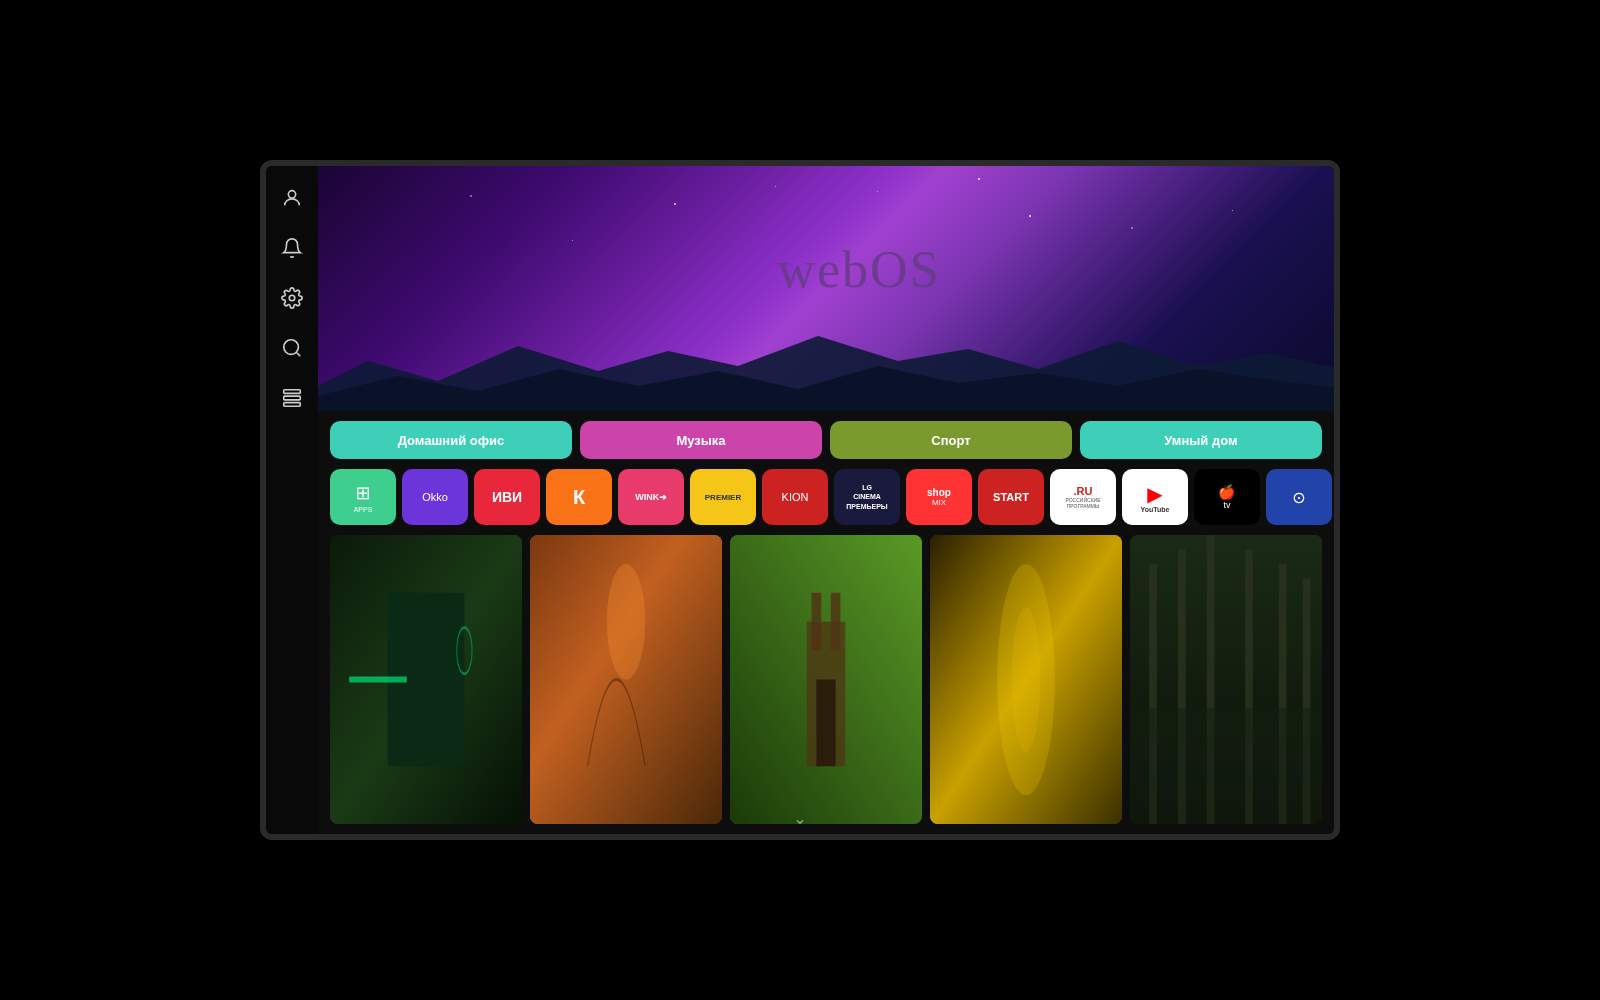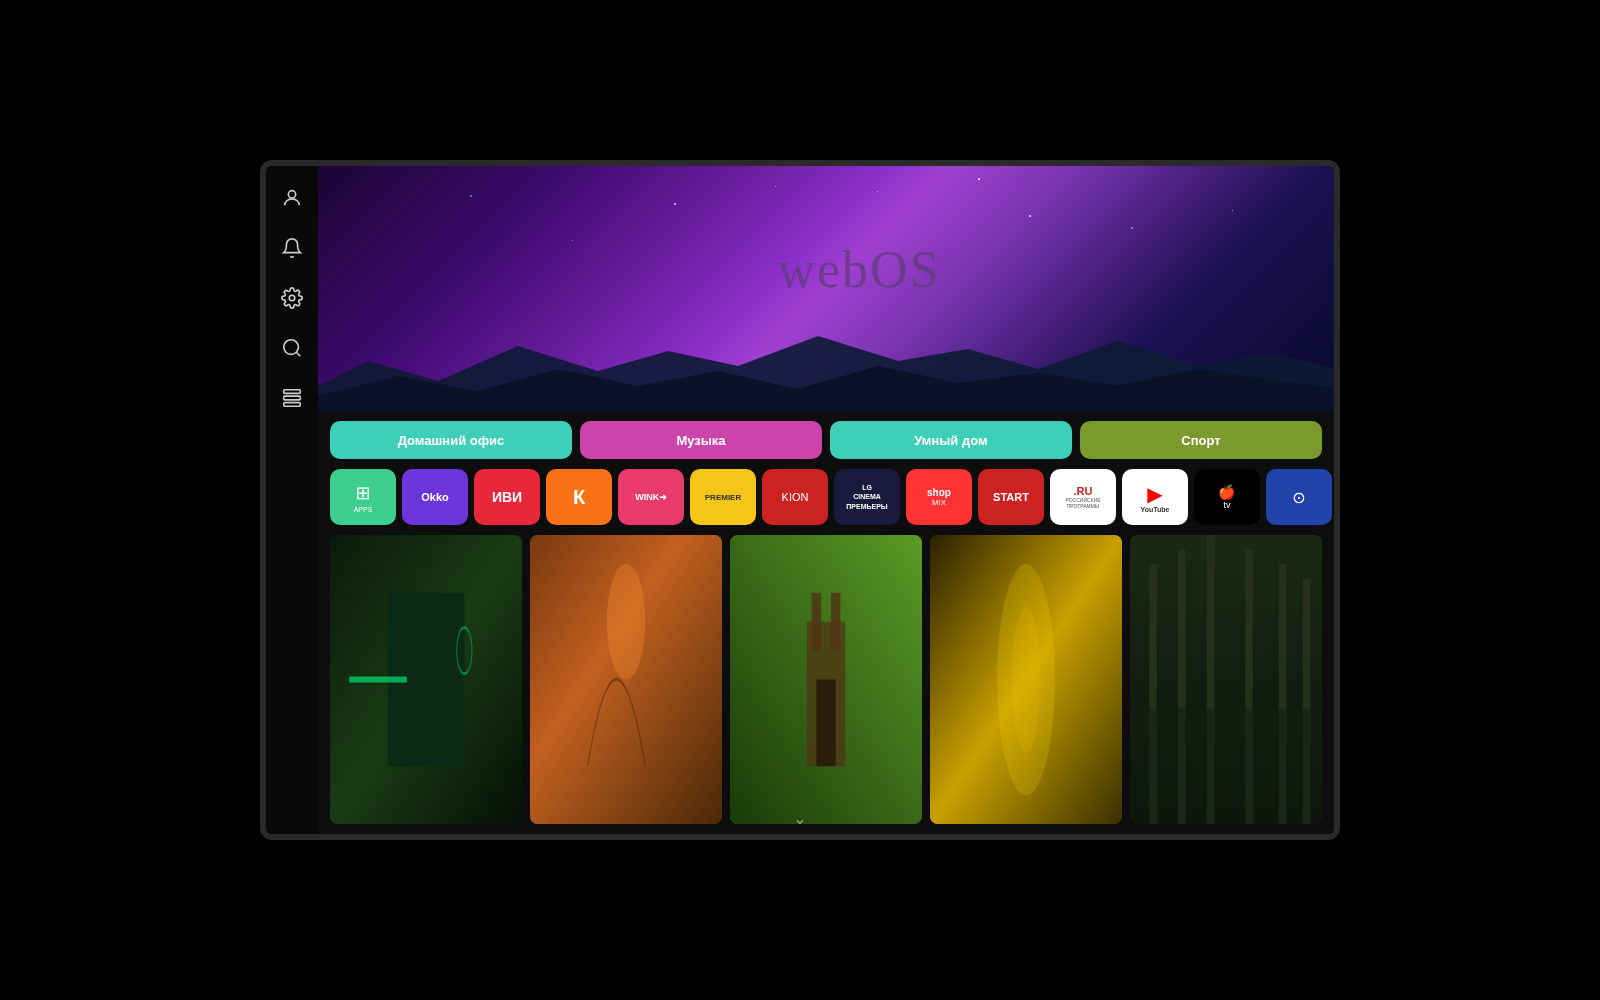--- a/index.html
+++ b/index.html
@@ -293,33 +293,33 @@
 
           <div class="hero-title" style="font-size:52px;font-weight:300;color:rgba(100,60,130,0.85);font-family:Georgia,serif;position:absolute;top:42%;left:50%;transform:translate(-50%,-50%);margin-left:33px;">webOS</div>
         </div>
       </div>
 
       <div class="bottom-content">
 
         <div class="category-row">
           <button class="category-btn" style="background:#3ecfb8;">Домашний офис</button>
           <button class="category-btn" style="background:#cc44aa;">Музыка</button>
+          <button class="category-btn" style="background:#7a9a2e;">Спорт</button>
           <button class="category-btn" style="background:#3ecfb8;">Умный дом</button>
-          <button class="category-btn" style="background:#7a9a2e;">Спорт</button>
         </div>
 
         <div class="apps-row">
 
           <div class="app-icon app-apps">
             <span style="color:white;font-size:18px;">⊞</span>
             <span class="app-icon-label" style="color:white;font-size:7px;">APPS</span>
           </div>
 
           <div class="app-icon app-okko">
-            <span style="color:white;font-size:11px;font-weight:bold;">Okko</span>
+            <span style="color:white;font-size:11px;font-weight:normal;">Okko</span>
           </div>
 
           <div class="app-icon app-ivi">
             <span style="color:white;font-size:14px;font-weight:bold;">ИВИ</span>
           </div>
 
           <div class="app-icon app-kinopoisk">
             <span style="color:white;font-size:20px;font-weight:bold;">К</span>
           </div>
 

